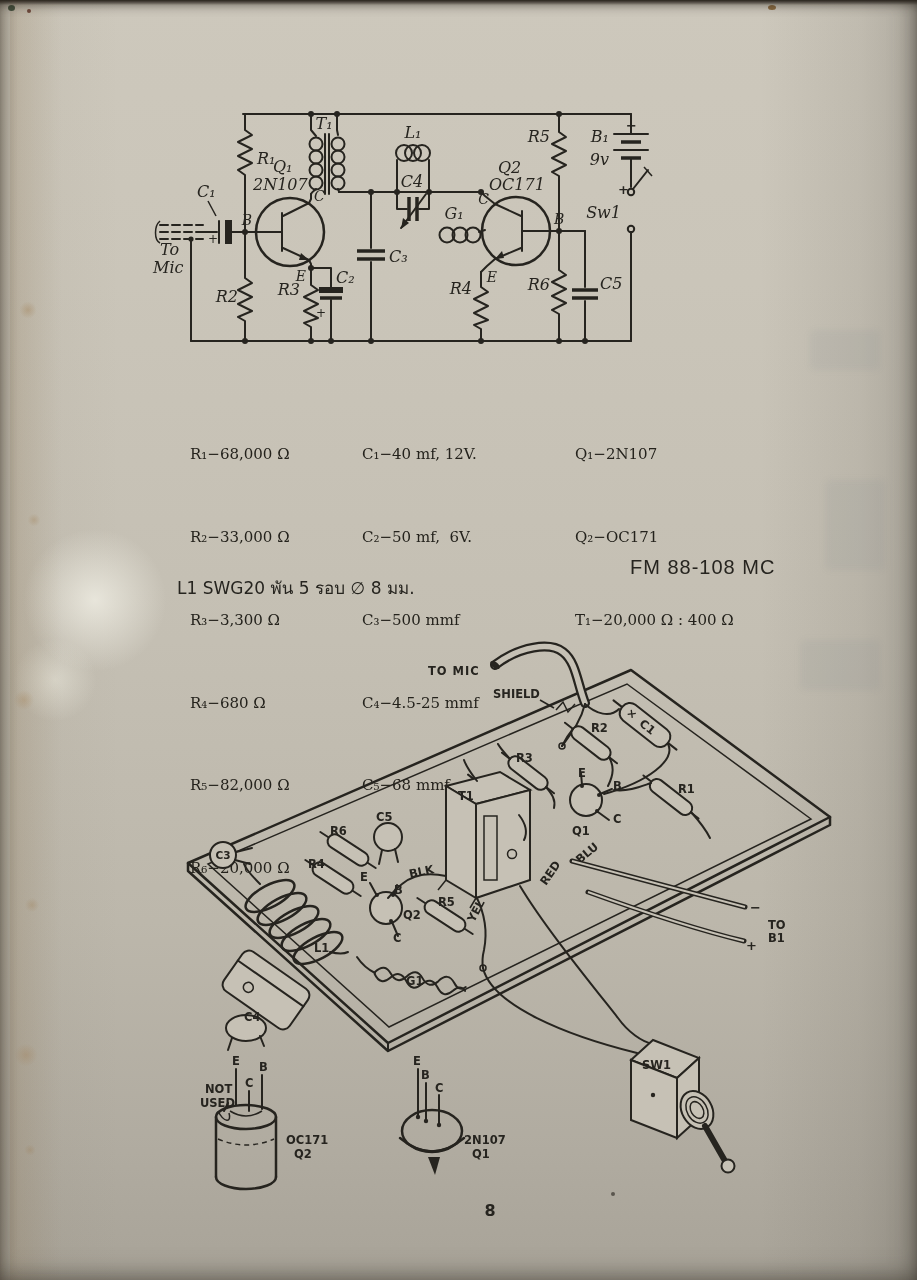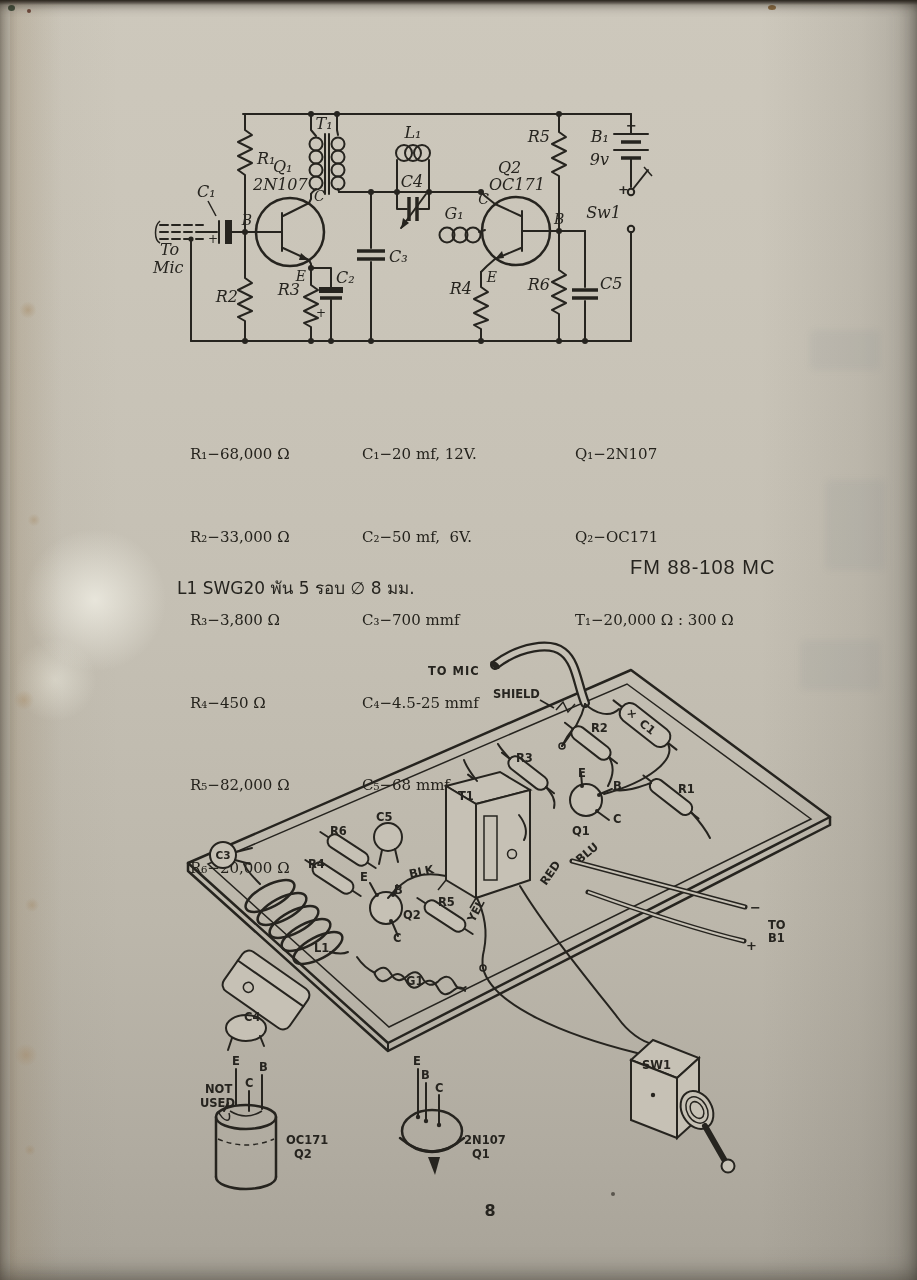--- a/index.html
+++ b/index.html
@@ -237,36 +237,36 @@
         <circle class="dk" cx="223" cy="259" r="3"></circle>
       <circle class="dk" cx="333" cy="259" r="3"></circle>
         <circle class="dk" cx="411" cy="259" r="3"></circle>
       <circle class="dk" cx="437" cy="259" r="3"></circle>
     </g>
   </svg>
 
   <div class="parts-col" style="left:190px;top:386px;">
     <div>R₁−68,000 Ω</div>
     <div>R₂−33,000 Ω</div>
-    <div>R₃−3,800 Ω</div>
-    <div>R₄−450 Ω</div>
+    <div>R₃−3,300 Ω</div>
+    <div>R₄−680 Ω</div>
     <div>R₅−82,000 Ω</div>
     <div>R₆−20,000 Ω</div>
   </div>
   <div class="parts-col" style="left:362px;top:386px;">
-    <div>C₁−20 mf, 12V.</div>
+    <div>C₁−40 mf, 12V.</div>
     <div>C₂−50 mf,  6V.</div>
-    <div>C₃−700 mmf</div>
+    <div>C₃−500 mmf</div>
     <div>C₄−4.5-25 mmf</div>
     <div>C₅−68 mmf</div>
   </div>
   <div class="parts-col" style="left:575px;top:386px;">
     <div>Q₁−2N107</div>
     <div>Q₂−OC171</div>
-    <div>T₁−20,000 Ω : 300 Ω</div>
+    <div>T₁−20,000 Ω : 400 Ω</div>
   </div>
 
   <div class="notes">
     <div>L1 SWG20 พัน 5 รอบ ∅ 8 มม.</div>
   </div>
   <div class="freq">FM 88-108 MC</div>
 
   <svg class="abs" style="left:148px;top:640px;" width="720" height="560" viewBox="0 0 720 560">
 
     <g>

